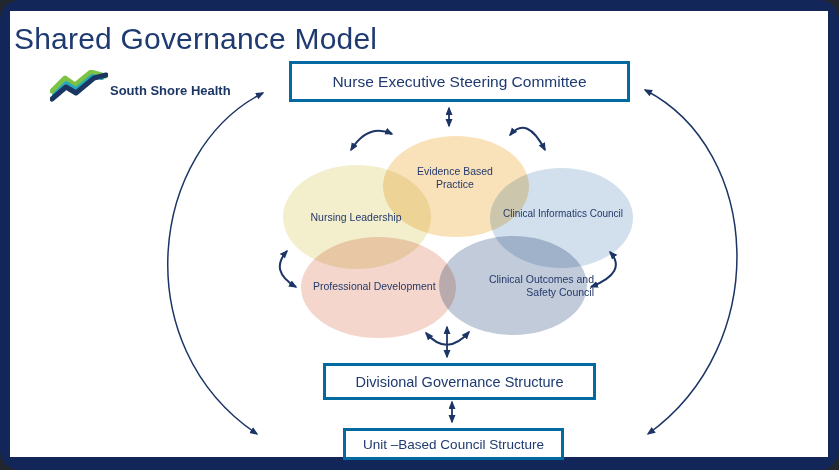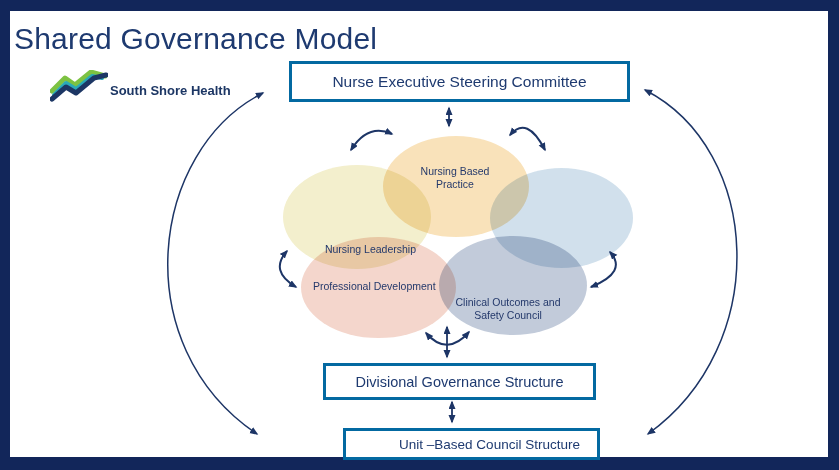--- a/index.html
+++ b/index.html
@@ -1,19 +1,20 @@
 <!DOCTYPE html>
 <html><head>
 <meta charset="utf-8">
 <style>
   html,body{margin:0;padding:0;background:#22262e;}
   .screen{
     position:relative;width:839px;height:470px;margin:0 auto;
     background:#12265a;overflow:hidden;
     font-family:"Liberation Sans","DejaVu Sans",sans-serif;
+    border-radius:20px;
   }
   .page{
     position:absolute;left:10px;top:11px;width:818px;height:446px;
     background:#ffffff;
   }
   .slide-title{
     position:absolute;left:14px;top:22px;
     font-size:30px;color:#1e3a70;letter-spacing:.2px;
   }
   
@@ -24,39 +25,39 @@
     color:#1c3664;white-space:nowrap;text-align:right;
   }
   
   .gov-box{
     position:absolute;border:3px solid #0369a1;background:#fff;
     display:flex;align-items:center;justify-content:center;
     color:#1e3a70;text-align:center;
   }
   .box-top{left:289px;top:61px;width:335px;height:35px;font-size:15.5px;}
   .box-middle{left:323px;top:363px;width:267px;height:31px;font-size:14.5px;text-align:right;}
-  .box-bottom{left:343px;top:428px;width:215px;height:26px;font-size:13.5px;padding-left:36px;}
+  .box-bottom{left:343px;top:428px;width:215px;height:26px;font-size:13.5px;}
   
   .venn{position:absolute;left:0;top:0;width:839px;height:470px;pointer-events:none;}
   .ell{
     position:absolute;border-radius:50%;mix-blend-mode:multiply;opacity:.85;
   }
   .ell-nl {left:283px;top:165px;width:148px;height:104px;background:#f1ecc4;}
   .ell-ebp{left:383px;top:136px;width:146px;height:101px;background:#f8ddae;}
   .ell-cic{left:490px;top:168px;width:143px;height:100px;background:#c9dbe9;}
   .ell-pd {left:301px;top:237px;width:155px;height:101px;background:#f2cfc3;}
   .ell-cosc{left:439px;top:236px;width:148px;height:99px;background:#b7c2d4;}
   .ell-label{
     position:absolute;color:#24396b;font-size:10.5px;line-height:1.25;
   }
-  .lbl-nl  {left:296px;top:211px;width:120px;text-align:right;white-space:nowrap;margin-top:32px;}
+  .lbl-nl  {left:296px;top:211px;width:120px;text-align:center;white-space:nowrap;}
   .lbl-ebp {left:405px;top:165px;width:100px;text-align:center;}
   .lbl-cic {left:497px;top:208px;width:132px;text-align:center;white-space:nowrap;font-size:10px;}
   .lbl-pd  {left:313px;top:280px;width:120px;text-align:center;white-space:nowrap;}
-  .lbl-cosc{left:450px;top:273px;width:116px;text-align:center;margin-top:23px;}
+  .lbl-cosc{left:478px;top:273px;width:116px;text-align:right;}
   
   .arrows{position:absolute;left:0;top:0;width:839px;height:470px;pointer-events:none;}
 </style>
 </head>
 <body>
 
 <div class="screen">
   <div class="page"></div>
 
   <div class="slide-title">Shared Governance Model</div>
@@ -81,21 +82,22 @@
   </div>
 
   <div class="venn">
     <div class="ell ell-nl"></div>
     <div class="ell ell-ebp"></div>
     <div class="ell ell-cic"></div>
     <div class="ell ell-pd"></div>
     <div class="ell ell-cosc"></div>
 
     <div class="ell-label lbl-nl">Nursing Leadership</div>
-    <div class="ell-label lbl-ebp">Nursing Based Practice</div>
+    <div class="ell-label lbl-ebp">Evidence Based Practice</div>
+    <div class="ell-label lbl-cic">Clinical Informatics Council</div>
     <div class="ell-label lbl-pd">Professional Development</div>
     <div class="ell-label lbl-cosc">Clinical Outcomes and Safety Council</div>
   </div>
 
   <svg class="arrows" viewBox="0 0 839 470">
     <defs>
       <marker id="ah" markerWidth="9" markerHeight="8" refX="7" refY="3.5" orient="auto" markerUnits="userSpaceOnUse">
         <path d="M0,0 L8.5,3.5 L0,7 z" fill="#1d3566"></path>
       </marker>
       <marker id="ahs" markerWidth="9" markerHeight="8" refX="7" refY="3.5" orient="auto-start-reverse" markerUnits="userSpaceOnUse">

